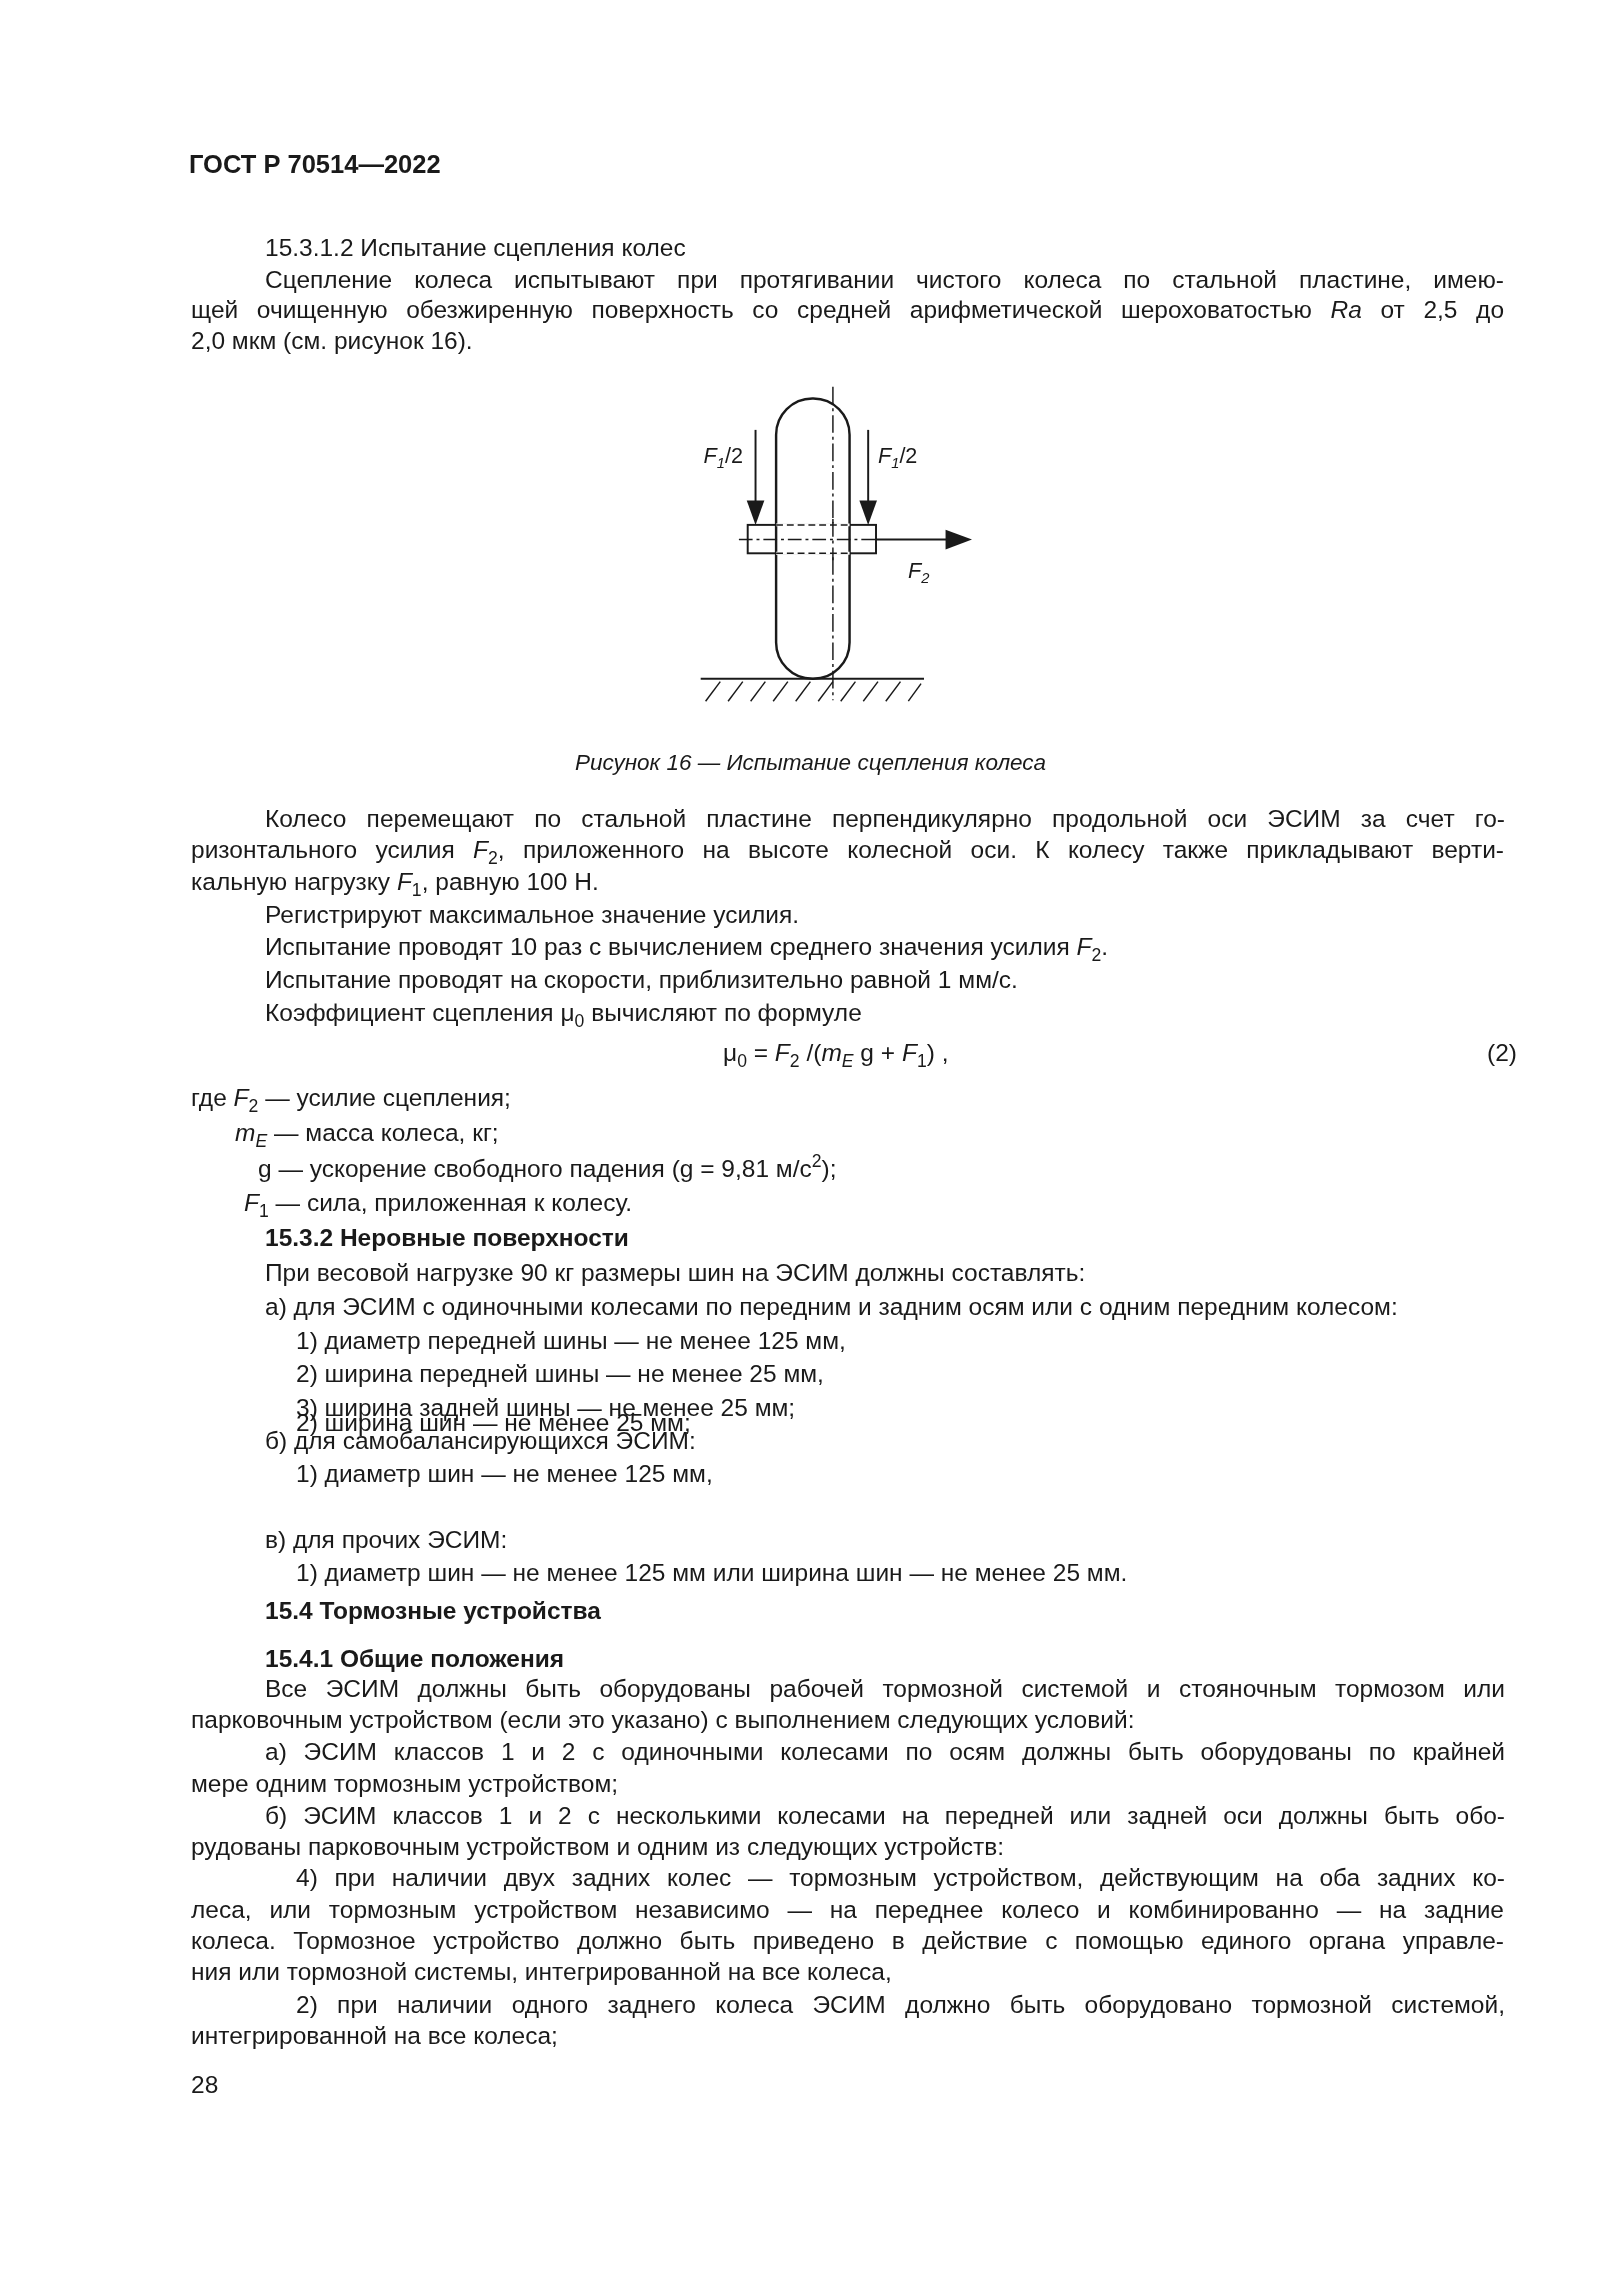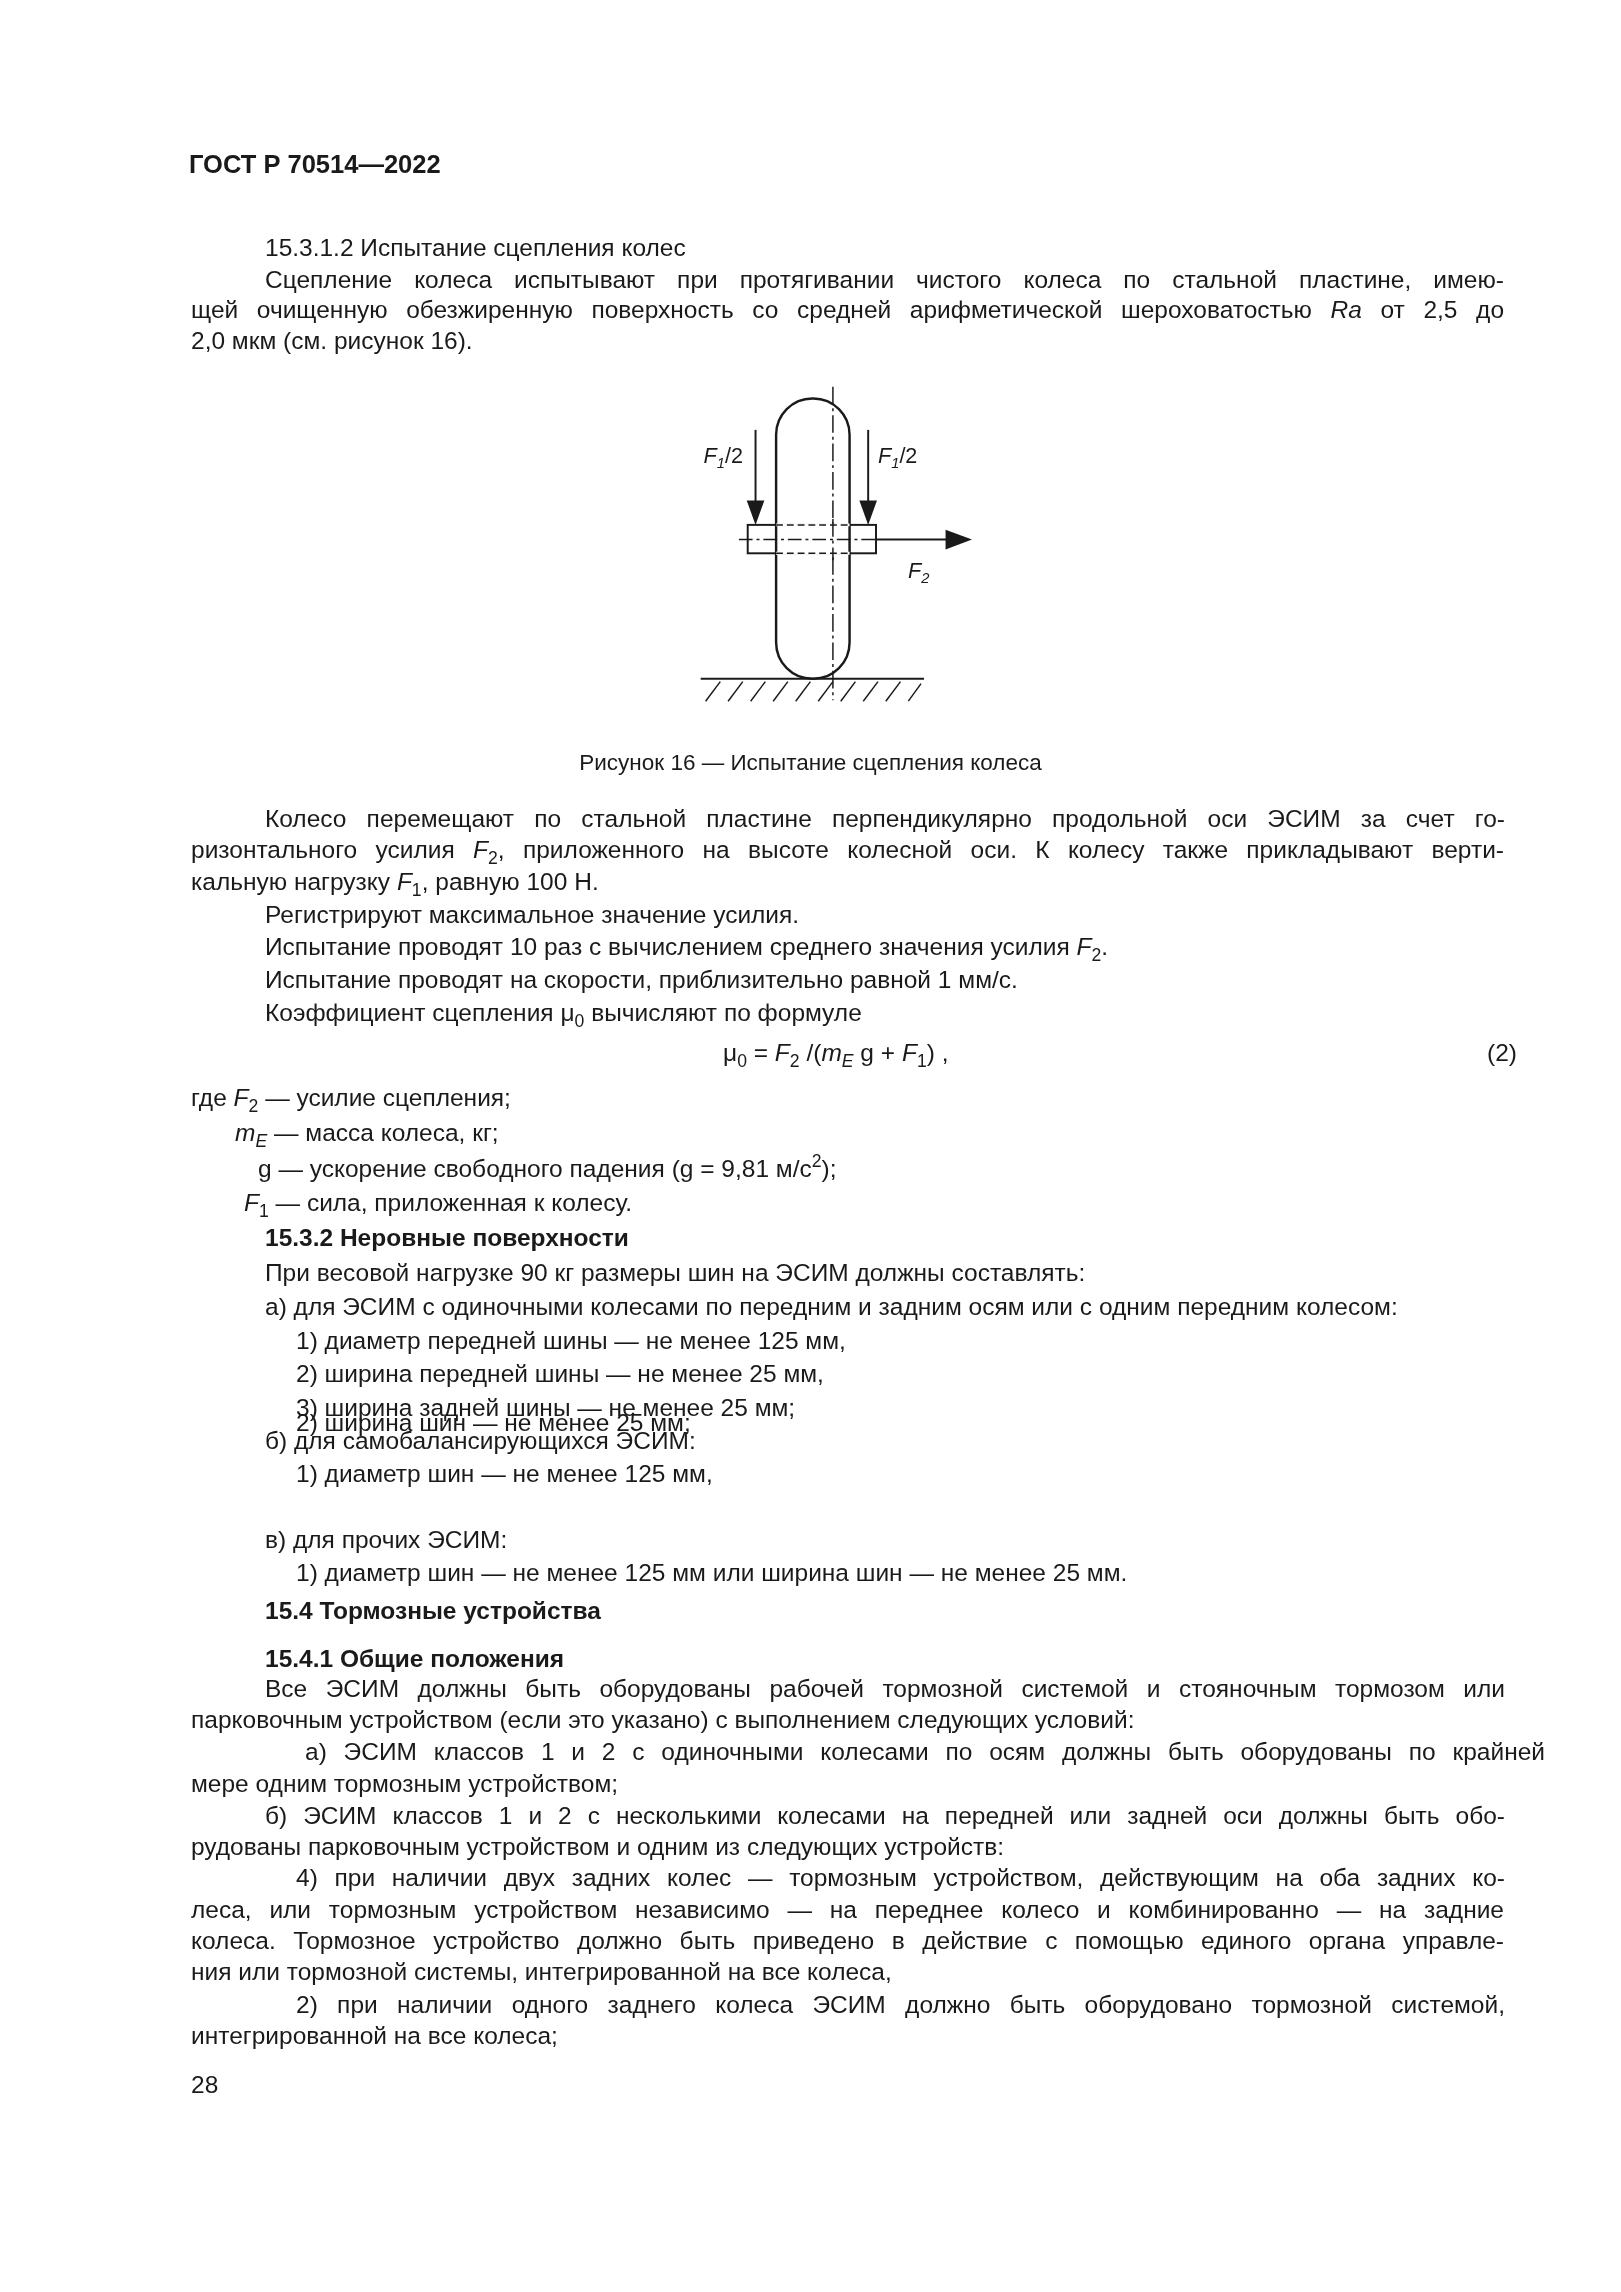--- a/index.html
+++ b/index.html
@@ -7,21 +7,21 @@
          font-family: "Liberation Sans", sans-serif; color: #1a1a1a; }
   .line { position: absolute; font-size: 24.5px; line-height: 29px; white-space: nowrap; }
   .full { left: 191px; width: 1313px; text-align: justify; text-align-last: justify; }
   .ind1 { left: 265px; }
   .ind2 { left: 296px; }
   .b { font-weight: bold; }
   i, .it { font-style: italic; }
   sub { font-size: 17.6px; vertical-align: -5.9px; line-height: 0; }
   sup { font-size: 17.6px; vertical-align: 9.8px; line-height: 0; }
   .hdr { position: absolute; left: 189px; top: 150px; font-size: 25.5px; font-weight: bold; }
-  .caption { position: absolute; left: 0; width: 1621px; text-align: center; top: 750px; font-size: 22.5px; }
+  .caption { position: absolute; left: 0; width: 1621px; text-align: center; top: 750px; font-size: 22.5px; font-style: italic; }
   .formula { position: absolute; left: 723px; top: 1039px; font-size: 24.5px; }
   .eqno { position: absolute; right: 104px; top: 1039px; font-size: 24.5px; }
   .pageno { position: absolute; left: 191px; top: 2071px; font-size: 24.5px; }
   .fig { position: absolute; left: 686px; top: 372px; width: 333px; height: 343px; }
   .fig-label { position: absolute; font-style: italic; font-size: 21.6px; }
   .fig-label sub { font-size: 14.7px; vertical-align: -4.9px; }
   .where-term { position: absolute; font-size: 24.5px; line-height: 29px; white-space: nowrap; }
 </style>
 </head>
 <body>
@@ -113,21 +113,21 @@
 <div class="line ind2" style="top:1459px">1) диаметр шин — не менее 125 мм,</div>
 <div class="line ind2" style="top:1408px">2) ширина шин — не менее 25 мм;</div>
 <div class="line ind1" style="top:1525px">в) для прочих ЭСИМ:</div>
 <div class="line ind2" style="top:1542px; top:1558px">1) диаметр шин — не менее 125 мм или ширина шин — не менее 25 мм.</div>
 
 <div class="line ind1 b" style="top:1596px">15.4 Тормозные устройства</div>
 
 <div class="line ind1 b" style="top:1644px">15.4.1 Общие положения</div>
 <div class="line full" style="top:1674px; left:265px; width:1240px;">Все ЭСИМ должны быть оборудованы рабочей тормозной системой и стояночным тормозом или</div>
 <div class="line" style="left:191px; top:1705px">парковочным устройством (если это указано) с выполнением следующих условий:</div>
-<div class="line full" style="top:1737px; left:265px; width:1240px;margin-left:40px;">а) ЭСИМ классов 1 и 2 с одиночными колесами по осям должны быть оборудованы по крайней</div>
+<div class="line full" style="top:1737px; left:265px; width:1240px;">а) ЭСИМ классов 1 и 2 с одиночными колесами по осям должны быть оборудованы по крайней</div>
 <div class="line" style="left:191px; top:1769px">мере одним тормозным устройством;</div>
 <div class="line full" style="top:1801px; left:265px; width:1240px;">б) ЭСИМ классов 1 и 2 с несколькими колесами на передней или задней оси должны быть обо-</div>
 <div class="line" style="left:191px; top:1832px">рудованы парковочным устройством и одним из следующих устройств:</div>
 <div class="line full" style="top:1863px; left:296px; width:1209px;">4) при наличии двух задних колес — тормозным устройством, действующим на оба задних ко-</div>
 <div class="line full" style="top:1895px">леса, или тормозным устройством независимо — на переднее колесо и комбинированно — на задние</div>
 <div class="line full" style="top:1926px">колеса. Тормозное устройство должно быть приведено в действие с помощью единого органа управле-</div>
 <div class="line" style="left:191px; top:1957px">ния или тормозной системы, интегрированной на все колеса,</div>
 <div class="line full" style="top:1990px; left:296px; width:1209px;">2) при наличии одного заднего колеса ЭСИМ должно быть оборудовано тормозной системой,</div>
 <div class="line" style="left:191px; top:2021px">интегрированной на все колеса;</div>
 

